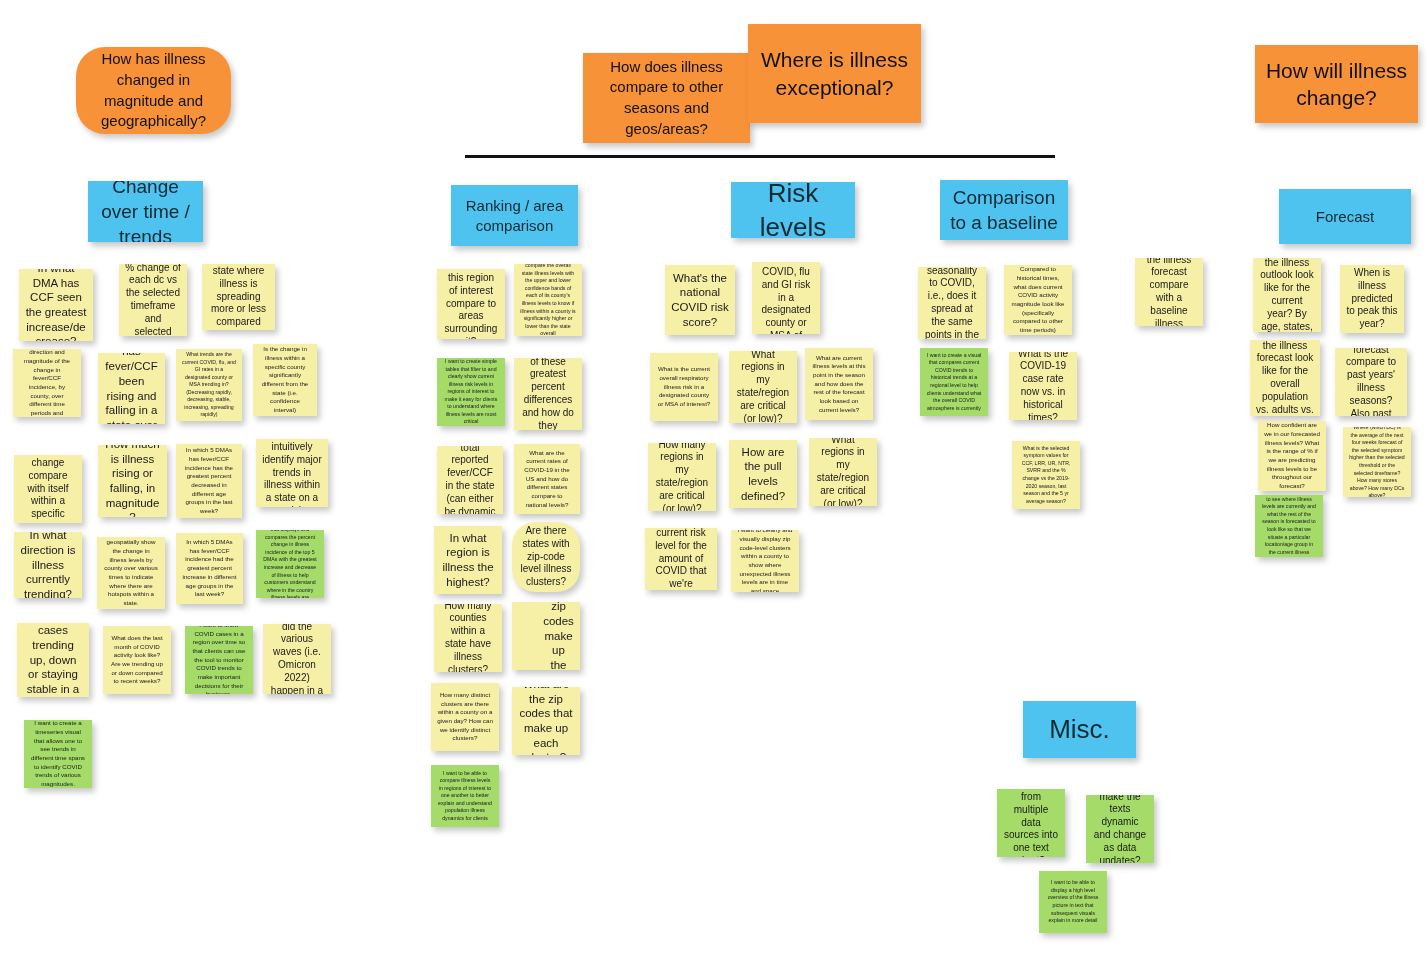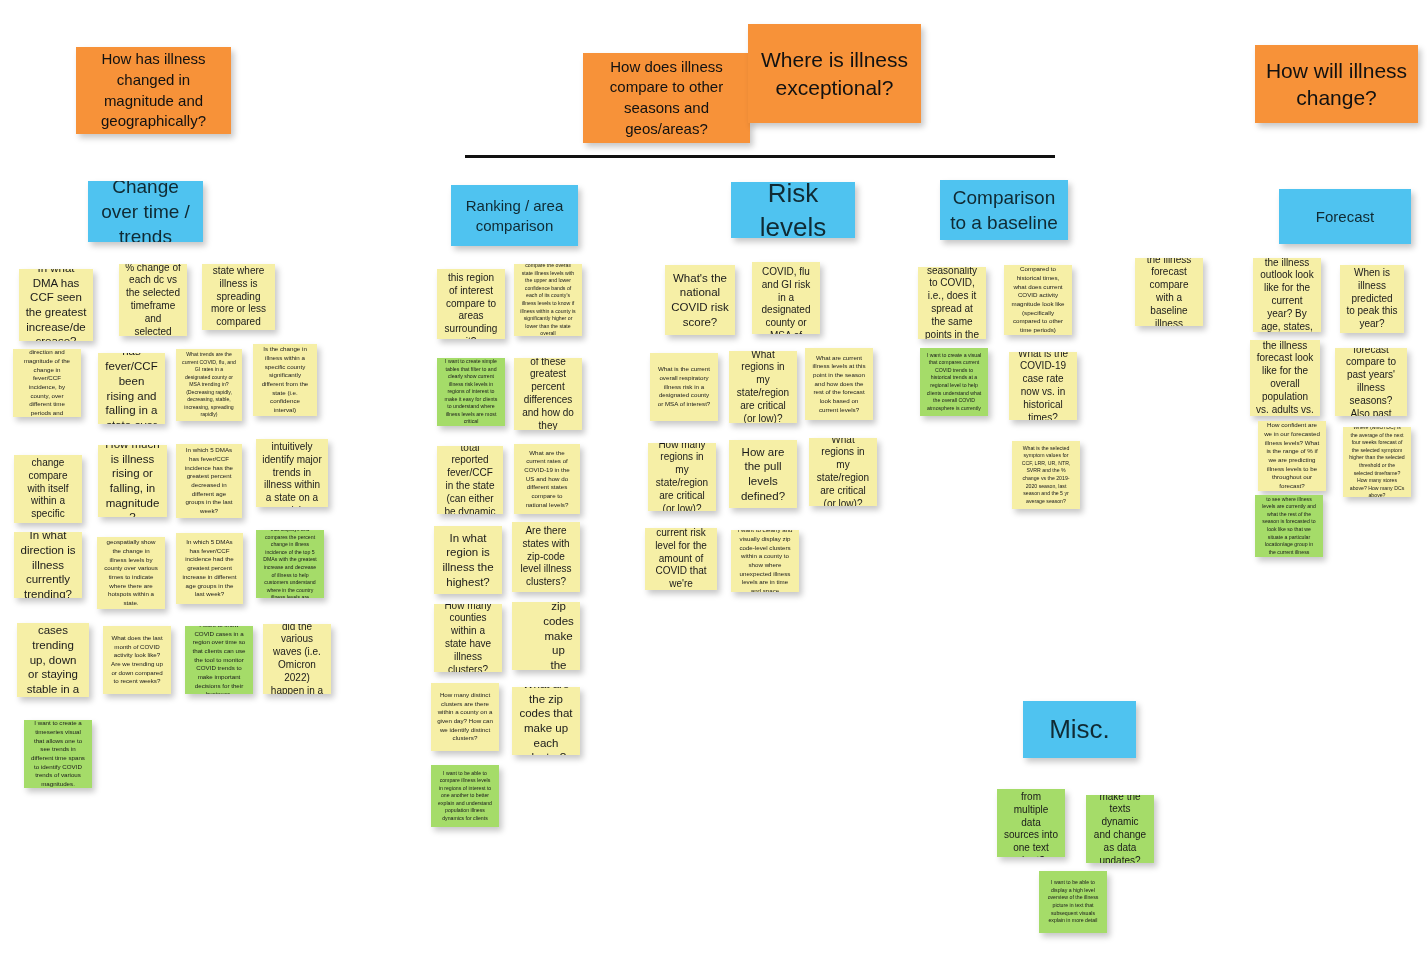--- a/index.html
+++ b/index.html
@@ -58,21 +58,21 @@
     position: absolute;
     background: #111111;
     height: 3px;
   }
 </style>
 </head>
 <body>
 
 <div id="board">
 
-  <div class="note orange cat-orange" style="left:76px; top:47px; width:155px; height:87px;">
+  <div class="note orange cat-orange" style="left:76px; top:47px; width:155px; height:87px;border-radius:29px;">
     <span>How has illness changed in magnitude and geographically?</span>
   </div>
 
   <div class="note orange cat-orange" style="left:583px; top:53px; width:167px; height:90px;">
     <span>How does illness compare to other seasons and geos/areas?</span>
   </div>
 
   <div class="note orange cat-orange big" style="left:748px; top:24px; width:173px; height:99px;">
     <span>Where is illness exceptional?</span>
   </div>
@@ -190,21 +190,21 @@
   <div class="note yellow t-md" style="left:437px; top:446px; width:66px; height:68px;">
     <span>What is total reported fever/CCF in the state (can either be dynamic or static)</span>
   </div>
   <div class="note yellow t-sm" style="left:514px; top:444px; width:66px; height:70px;">
     <span>What are the current rates of COVID-19 in the US and how do different states compare to national levels?</span>
   </div>
 
   <div class="note yellow t-lg" style="left:434px; top:526px; width:68px; height:68px;">
     <span>In what region is illness the highest?</span>
   </div>
-  <div class="note yellow t-md" style="left:512px; top:522px; width:68px; height:70px;">
+  <div class="note yellow t-md" style="left:512px; top:522px; width:68px; height:70px;border-radius:23px;">
     <span>Are there states with zip-code level illness clusters?</span>
   </div>
 
   <div class="note yellow t-md" style="left:434px; top:604px; width:68px; height:68px;">
     <span>How many counties within a state have illness clusters?</span>
   </div>
   <div class="note yellow t-lg" style="left:512px; top:602px; width:68px; height:68px;padding-left:31px;">
     <span>How many zip codes make up the cluster(s)?</span>
   </div>
 

